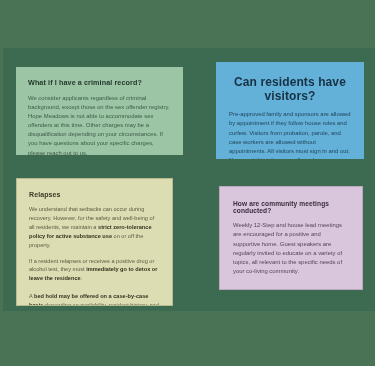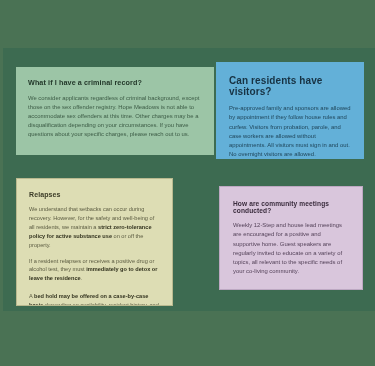--- a/index.html
+++ b/index.html
@@ -52,21 +52,21 @@
     margin-bottom: 0;
   }
   .card-para b {
     font-weight: bold;
   }
 
   
   #card-criminal-record {
     left: 16px;
     top: 67px;
-    width: 198px;
+    width: 167px;
     height: 88px;
     background: #9cc5a6;
     padding: 11px 12px 10px 12px;
     color: #2f4a38;
   }
   #card-criminal-record .card-title {
     font-size: 7.2px;
     color: #23382a;
   }
   #card-criminal-record .card-para {
@@ -79,22 +79,23 @@
   #card-visitors {
     left: 216px;
     top: 62px;
     width: 148px;
     height: 97px;
     background: #63b0d8;
     padding: 13px 13px 10px 13px;
     color: #1d3b4d;
   }
   #card-visitors .card-title {
-    font-size: 10px;
+    font-size: 12px;
     color: #173243;
+    text-align: center;
   }
   #card-visitors .card-para {
     font-size: 5.9px;
     line-height: 9.3px;
     color: #20475c;
   }
 
   
   #card-relapses {
     left: 16px;

